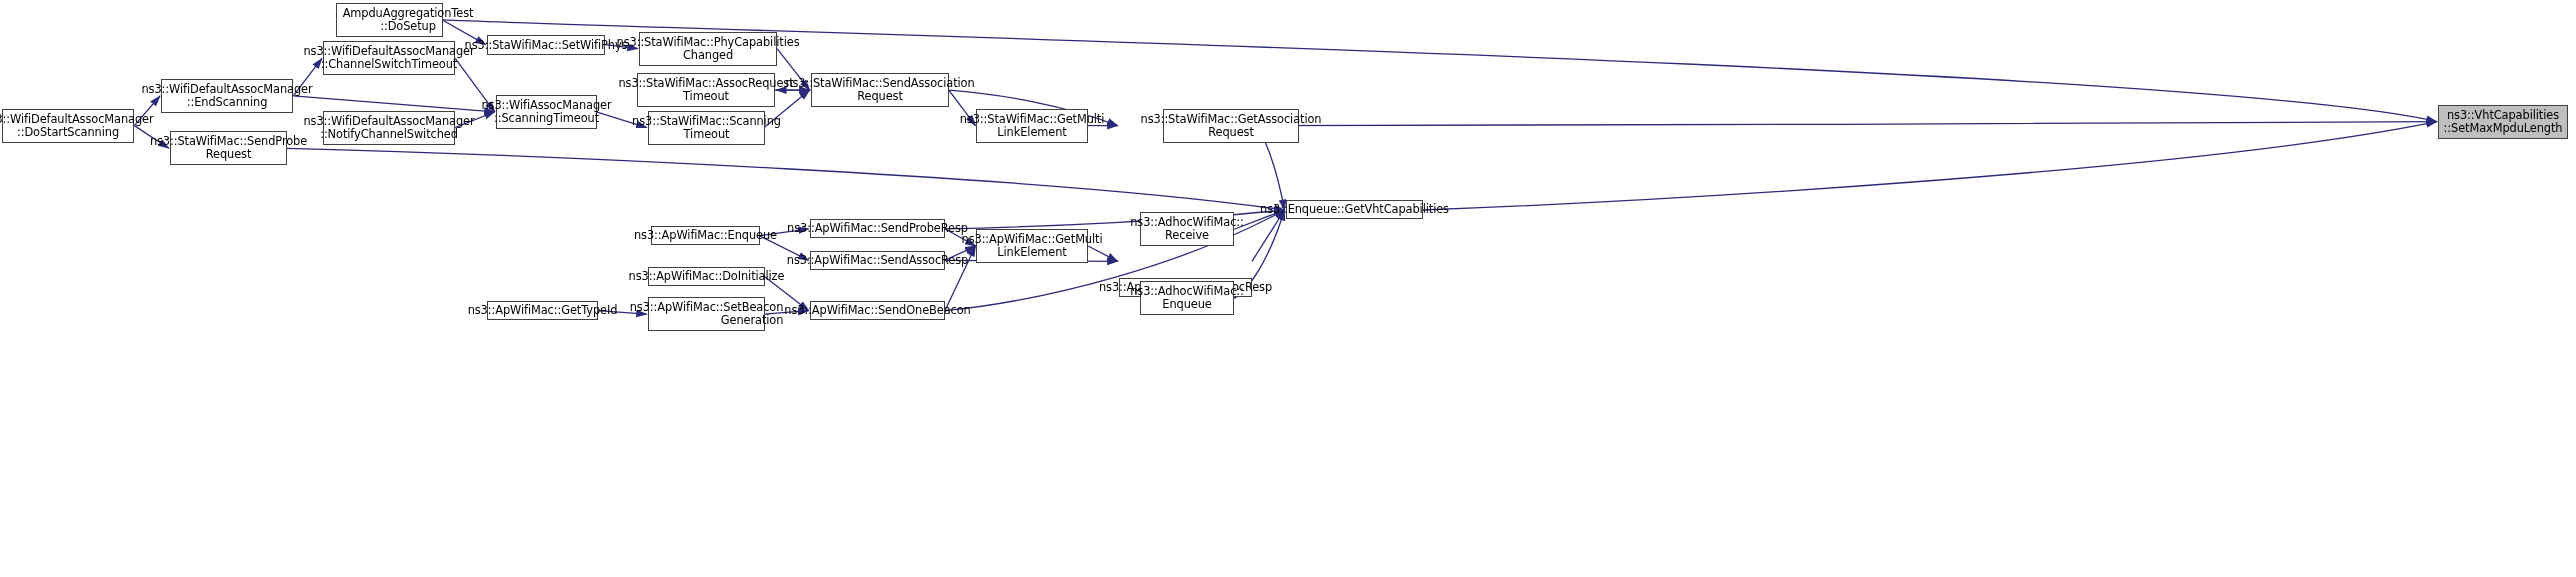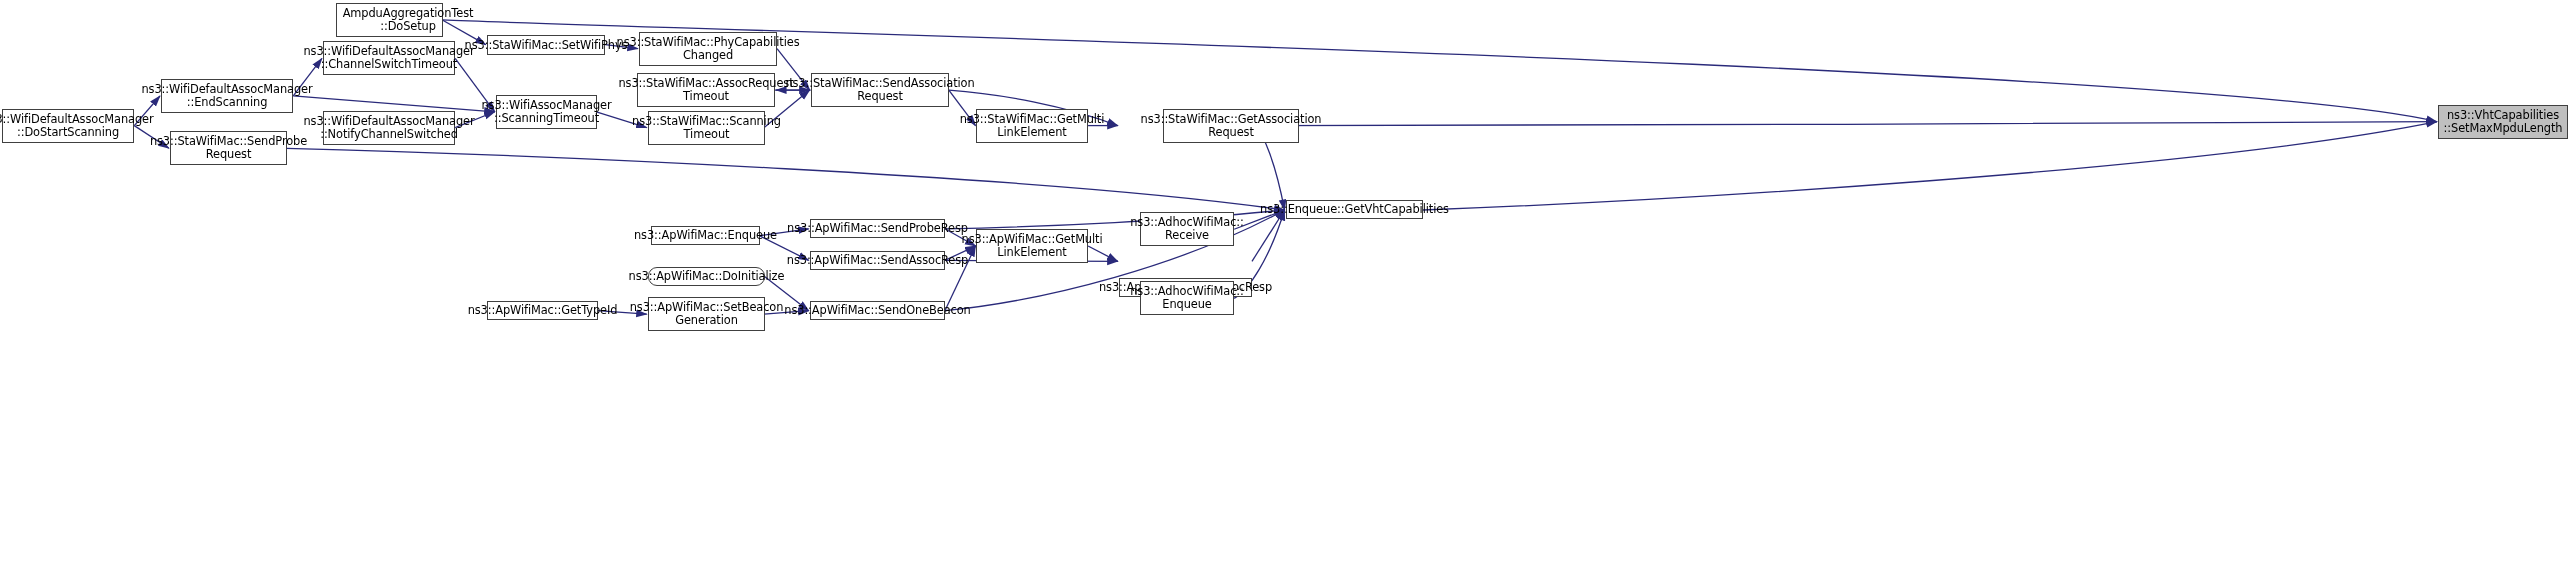--- a/index.html
+++ b/index.html
@@ -114,21 +114,21 @@
 ::SetMaxMpduLength</div>
     <div class="node" style="left: 1286px; top: 200px; width: 137px; height: 19px;">ns3::Enqueue::GetVhtCapabilities</div>
     <div class="node" style="left: 651px; top: 226px; width: 109px; height: 19px;">ns3::ApWifiMac::Enqueue</div>
     <div class="node" style="left: 810px; top: 219px; width: 135px; height: 19px;">ns3::ApWifiMac::SendProbeResp</div>
     <div class="node" style="left: 810px; top: 251px; width: 135px; height: 19px;">ns3::ApWifiMac::SendAssocResp</div>
     <div class="node" style="left: 976px; top: 229px; width: 112px; height: 34px;">ns3::ApWifiMac::GetMulti
 LinkElement</div>
     <div class="node" style="left: 1140px; top: 212px; width: 94px; height: 34px;">ns3::AdhocWifiMac::
 Receive</div>
     <div class="node" style="left: 1119px; top: 252px; width: 133px; height: 19px; margin-top: 26px;">ns3::ApWifiMac::GetAssocResp</div>
-    <div class="node" style="left: 648px; top: 267px; width: 117px; height: 19px; border-radius: 9px;">ns3::ApWifiMac::DoInitialize</div>
+    <div class="node" style="left: 648px; top: 267px; width: 117px; height: 19px;">ns3::ApWifiMac::DoInitialize</div>
     <div class="node" style="left: 1140px; top: 281px; width: 94px; height: 34px;">ns3::AdhocWifiMac::
 Enqueue</div>
     <div class="node" style="left: 487px; top: 301px; width: 111px; height: 19px;">ns3::ApWifiMac::GetTypeId</div>
-    <div class="node" style="left: 648px; top: 297px; width: 117px; height: 34px;">ns3::ApWifiMac::SetBeacon
+    <div class="node" style="left: 648px; top: 297px; width: 117px; height: 34px; text-align: right;">ns3::ApWifiMac::SetBeacon
 Generation</div>
     <div class="node" style="left: 810px; top: 301px; width: 135px; height: 19px;">ns3::ApWifiMac::SendOneBeacon</div>
   </div>
 
 
 </body></html>

